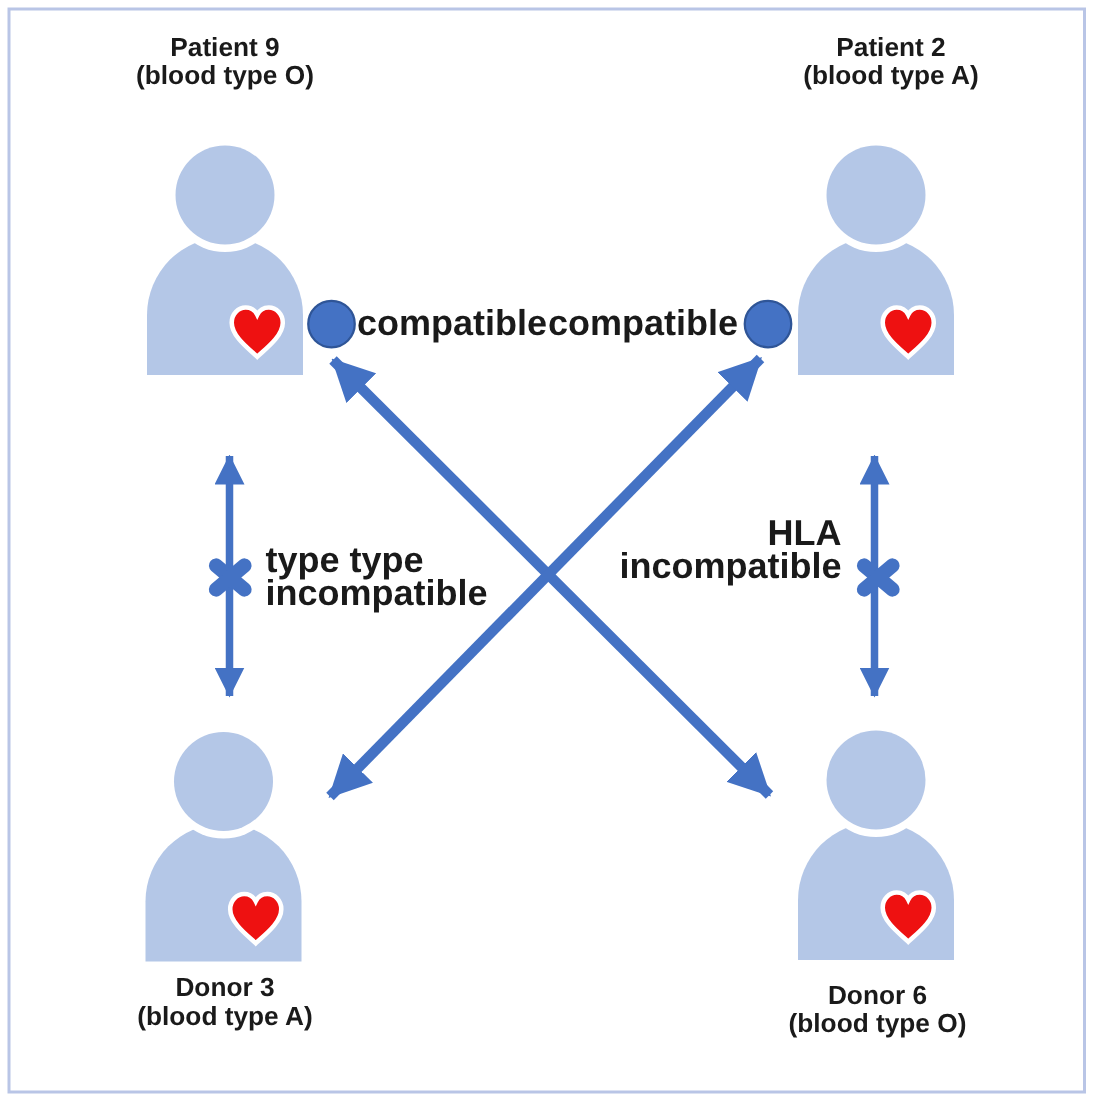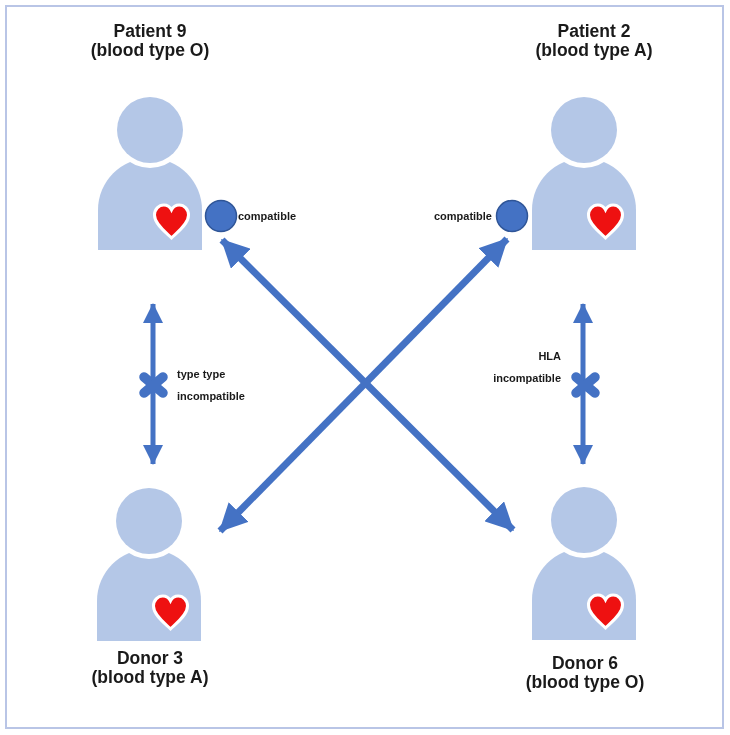--- a/index.html
+++ b/index.html
@@ -66,21 +66,21 @@
     width: 220px;
     text-align: center;
     font-size: 17.5px;
     font-weight: 700;
     line-height: 19px;
     color: #1a1a1a;
     white-space: nowrap;
   }
   .tag {
     position: absolute;
-    font-size: 11px;
+    font-size: 24px;
     font-weight: 700;
     line-height: 22px;
     color: #1a1a1a;
     white-space: nowrap;
   }
   .tag.right-align {
     text-align: right;
   }
 </style>
 </head>

